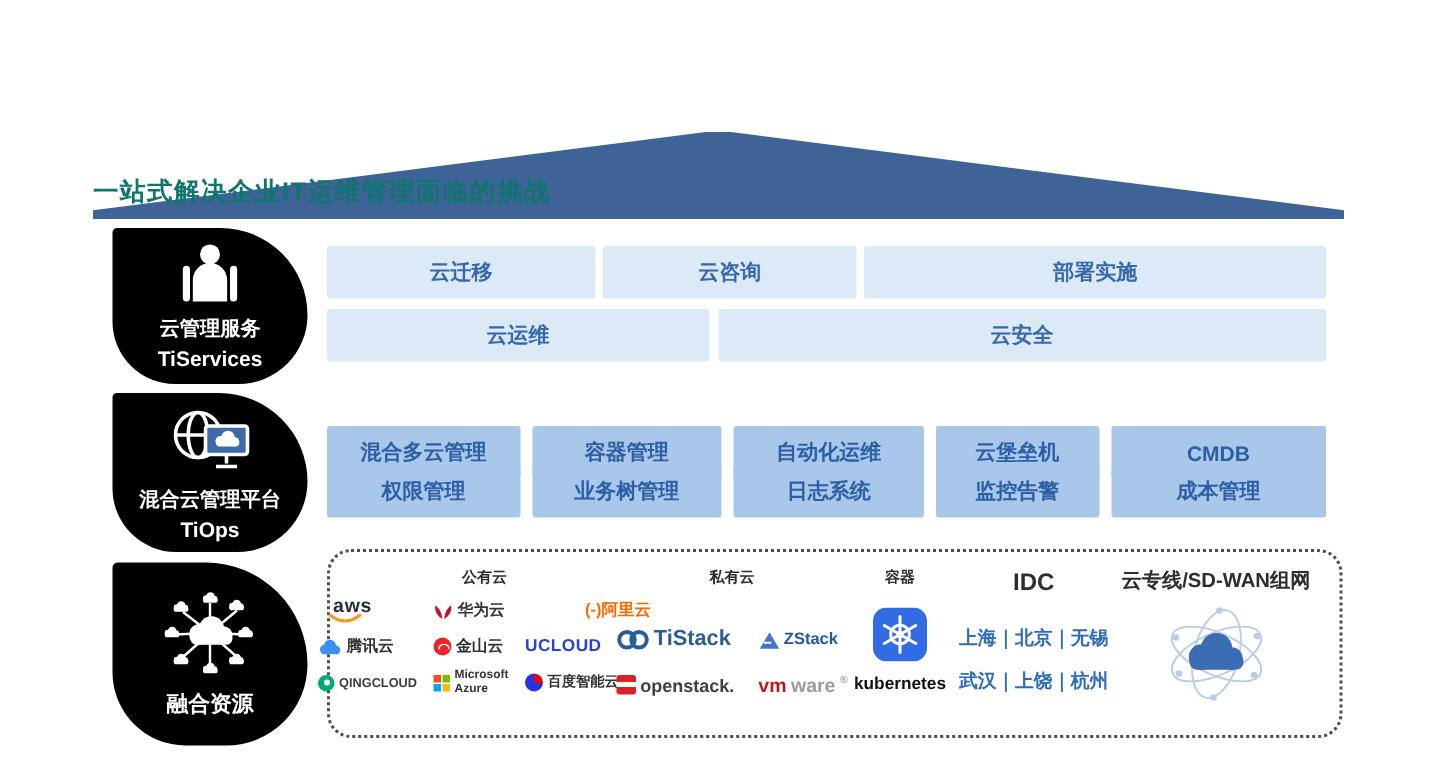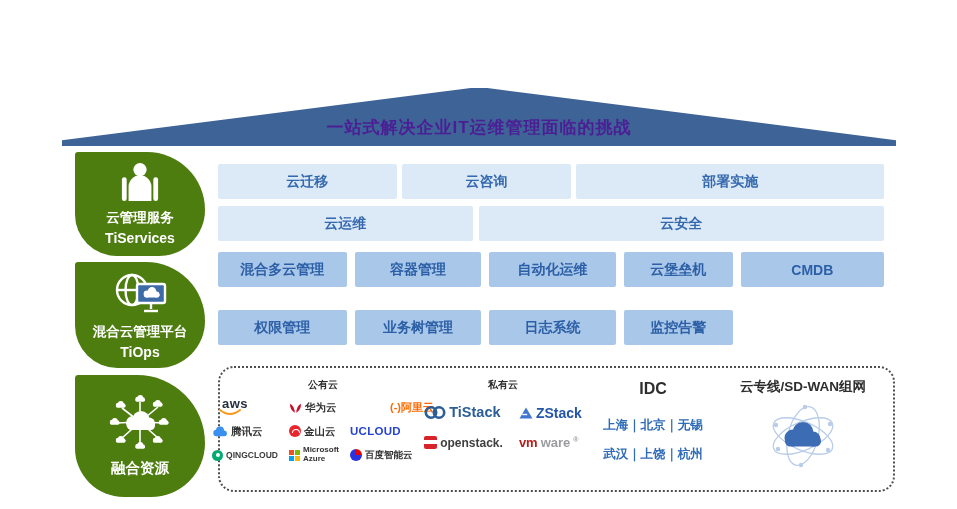--- a/index.html
+++ b/index.html
@@ -4,24 +4,24 @@
 <style>
   * { margin:0; padding:0; box-sizing:border-box; }
   body { background:#fff; font-family:"Liberation Sans","DejaVu Sans",sans-serif; }
   .page { position:relative; width:957px; height:509px; background:#fff; overflow:hidden; }
 
   .title { position:absolute; top:24px; left:0; right:0; text-align:center;
            font-size:27px; font-weight:bold; color:#3a6cb0; letter-spacing:3px; }
 
   .roof { position:absolute; left:62px; top:88px; width:834px; height:58px; background:#3d6397;
           clip-path:polygon(0 100%, 0 90%, 49% 0, 51% 0, 100% 90%, 100% 100%); }
-  .roof-text { position:absolute; left:0; right:0; bottom:7px; text-align:center;
-               color:#4c1d95; font-size:17px; font-weight:bold; letter-spacing:1px; }
-
-  .badge { position:absolute; left:75px; width:130px; background:#4d7c0f; color:#fff;
+  .roof-text { position:absolute; left:0; right:0; bottom:7px; text-align:left;
+               color:#0f766e; font-size:17px; font-weight:bold; letter-spacing:1px; }
+
+  .badge { position:absolute; left:75px; width:130px; background:#000000; color:#fff;
            display:flex; flex-direction:column; align-items:center; justify-content:center;
            gap:3px; border-radius:4px 78px 62px 56px; text-align:center; }
   .badge-zh { font-size:13.5px; font-weight:bold; }
   .badge-en { font-size:14px; font-weight:bold; }
 
   .btn-grid { position:absolute; left:218px; width:666px; display:grid; }
   .btn { height:35px; display:flex; align-items:center; justify-content:center;
          font-size:14px; font-weight:bold; border-radius:2px; cursor:default; }
   .btn-light  { background:#dce9f7; color:#3569ae; }
   .btn-medium { background:#a9c7e9; color:#2c5fa6; }
@@ -51,23 +51,23 @@
   .baidu-dot { width:12px; height:12px; border-radius:50%;
                background:conic-gradient(#e10601 0deg 95deg, #2932e1 95deg 360deg); }
   .kingsoft-dot { width:12px; height:12px; border-radius:50%; background:#e8252d; position:relative; }
   .kingsoft-dot::after { content:""; position:absolute; left:3px; top:4px; width:6px; height:3px;
                border:1.5px solid #fff; border-bottom:none; border-radius:6px 6px 0 0; }
   .qing-dot { width:11px; height:11px; border-radius:50%; background:#00aa72; position:relative; }
   .qing-dot::after { content:""; position:absolute; left:3.5px; top:3.5px; width:4px; height:4px;
                border-radius:50%; background:#fff; }
 
   .logo-grid-private { display:grid; grid-template-columns:auto auto; column-gap:16px; row-gap:16px;
-                       align-items:center; justify-items:start; margin-top:6px; }
+                       align-items:center; justify-items:start; margin-top:20px; }
   .tistack-word { font-size:14.5px; font-weight:bold; color:#2b5d97; }
-  .zstack-word { font-size:14px; font-weight:bold; color:#2356a8; }
+  .zstack-word { font-size:11px; font-weight:bold; color:#2356a8; }
   .openstack-icon { width:13px; height:13px; border-radius:2px;
                background:linear-gradient(#d8232a 0 34%, #fff 34% 64%, #d8232a 64% 100%); }
   .openstack-word { font-size:12px; font-weight:bold; color:#3f3f3f; }
   .vm-bold { font-size:13px; font-weight:bold; color:#b91c1c; }
   .vm-light { font-size:13px; color:#9b9a9e; }
 
   .k8s-word { font-size:11.5px; font-weight:bold; color:#111; margin-top:4px; }
 
   .idc-header { font-size:16px; margin-top:2px; }
   .idc-line { font-size:12.5px; font-weight:bold; color:#2e6bb8; white-space:nowrap; }
@@ -126,32 +126,33 @@
           <rect x="33" y="23" width="15.5" height="4.6" rx="2.3"></rect>
         </g>
         <line x1="40" y1="33" x2="40" y2="39" stroke="#fff" stroke-width="2.4"></line>
         <line x1="33" y1="41" x2="47" y2="41" stroke="#fff" stroke-width="2.4"></line>
       </svg>
     </span>
     <span class="badge-zh">混合云管理平台</span>
     <span class="badge-en">TiOps</span>
   </div>
 
-  <div class="btn-grid grid-o" style="top:252px;">
+  <div class="btn-grid grid-o" style="top:284px;">
     <div class="btn btn-medium">混合多云管理</div>
     <div class="btn btn-medium">容器管理</div>
     <div class="btn btn-medium">自动化运维</div>
     <div class="btn btn-medium">云堡垒机</div>
     <div class="btn btn-medium">CMDB</div>
   </div>
   <div class="btn-grid grid-o" style="top:310px;">
     <div class="btn btn-medium">权限管理</div>
     <div class="btn btn-medium">业务树管理</div>
     <div class="btn btn-medium">日志系统</div>
     <div class="btn btn-medium">监控告警</div>
+    <div class="btn btn-medium">成本管理</div>
   </div>
 
   <div class="badge" style="top:375px; height:122px;">
     <span>
       <svg width="62" height="58" viewBox="0 0 62 58">
         <defs>
           <g id="mc" fill="#fff">
             <circle cx="0" cy="0" r="2.2"></circle>
               <circle cx="2.8" cy="-1.2" r="2.9"></circle>
               <circle cx="5.4" cy="0.2" r="2"></circle>
@@ -273,20 +274,39 @@
           <span class="openstack-word">openstack.</span>
         </div>
         <div class="logo">
           <span class="vm-bold">vm</span>
             <span class="vm-light">ware</span>
             <span style="font-size:7px; color:#9b9a9e; align-self:flex-start;">®</span>
         </div>
       </div>
     </div>
 
+    <div class="res-col" style="width:80px;">
+      <div class="res-header">容器</div>
+      <div style="margin-top:6px;">
+        <svg width="36" height="36" viewBox="0 0 36 36">
+          <rect width="36" height="36" rx="9" fill="#326ce5"></rect>
+          <g stroke="#fff" stroke-width="2" stroke-linecap="round">
+            <circle cx="18" cy="18" r="6.2" fill="none"></circle>
+            <line x1="18" y1="18" x2="18" y2="6"></line>
+              <line x1="18" y1="18" x2="28.5" y2="12"></line>
+            <line x1="18" y1="18" x2="28.5" y2="24"></line>
+              <line x1="18" y1="18" x2="18" y2="30"></line>
+            <line x1="18" y1="18" x2="7.5" y2="24"></line>
+              <line x1="18" y1="18" x2="7.5" y2="12"></line>
+          </g>
+          <circle cx="18" cy="18" r="2.4" fill="#fff"></circle>
+        </svg>
+      </div>
+      <div class="k8s-word">kubernetes</div>
+    </div>
 
     <div class="res-col" style="width:118px;">
       <div class="res-header idc-header">IDC</div>
       <div class="idc-line first">上海｜北京｜无锡</div>
       <div class="idc-line second">武汉｜上饶｜杭州</div>
     </div>
 
     <div class="res-col" style="width:152px;">
       <div class="res-header sdwan-header">云专线/SD-WAN组网</div>
       <div>

